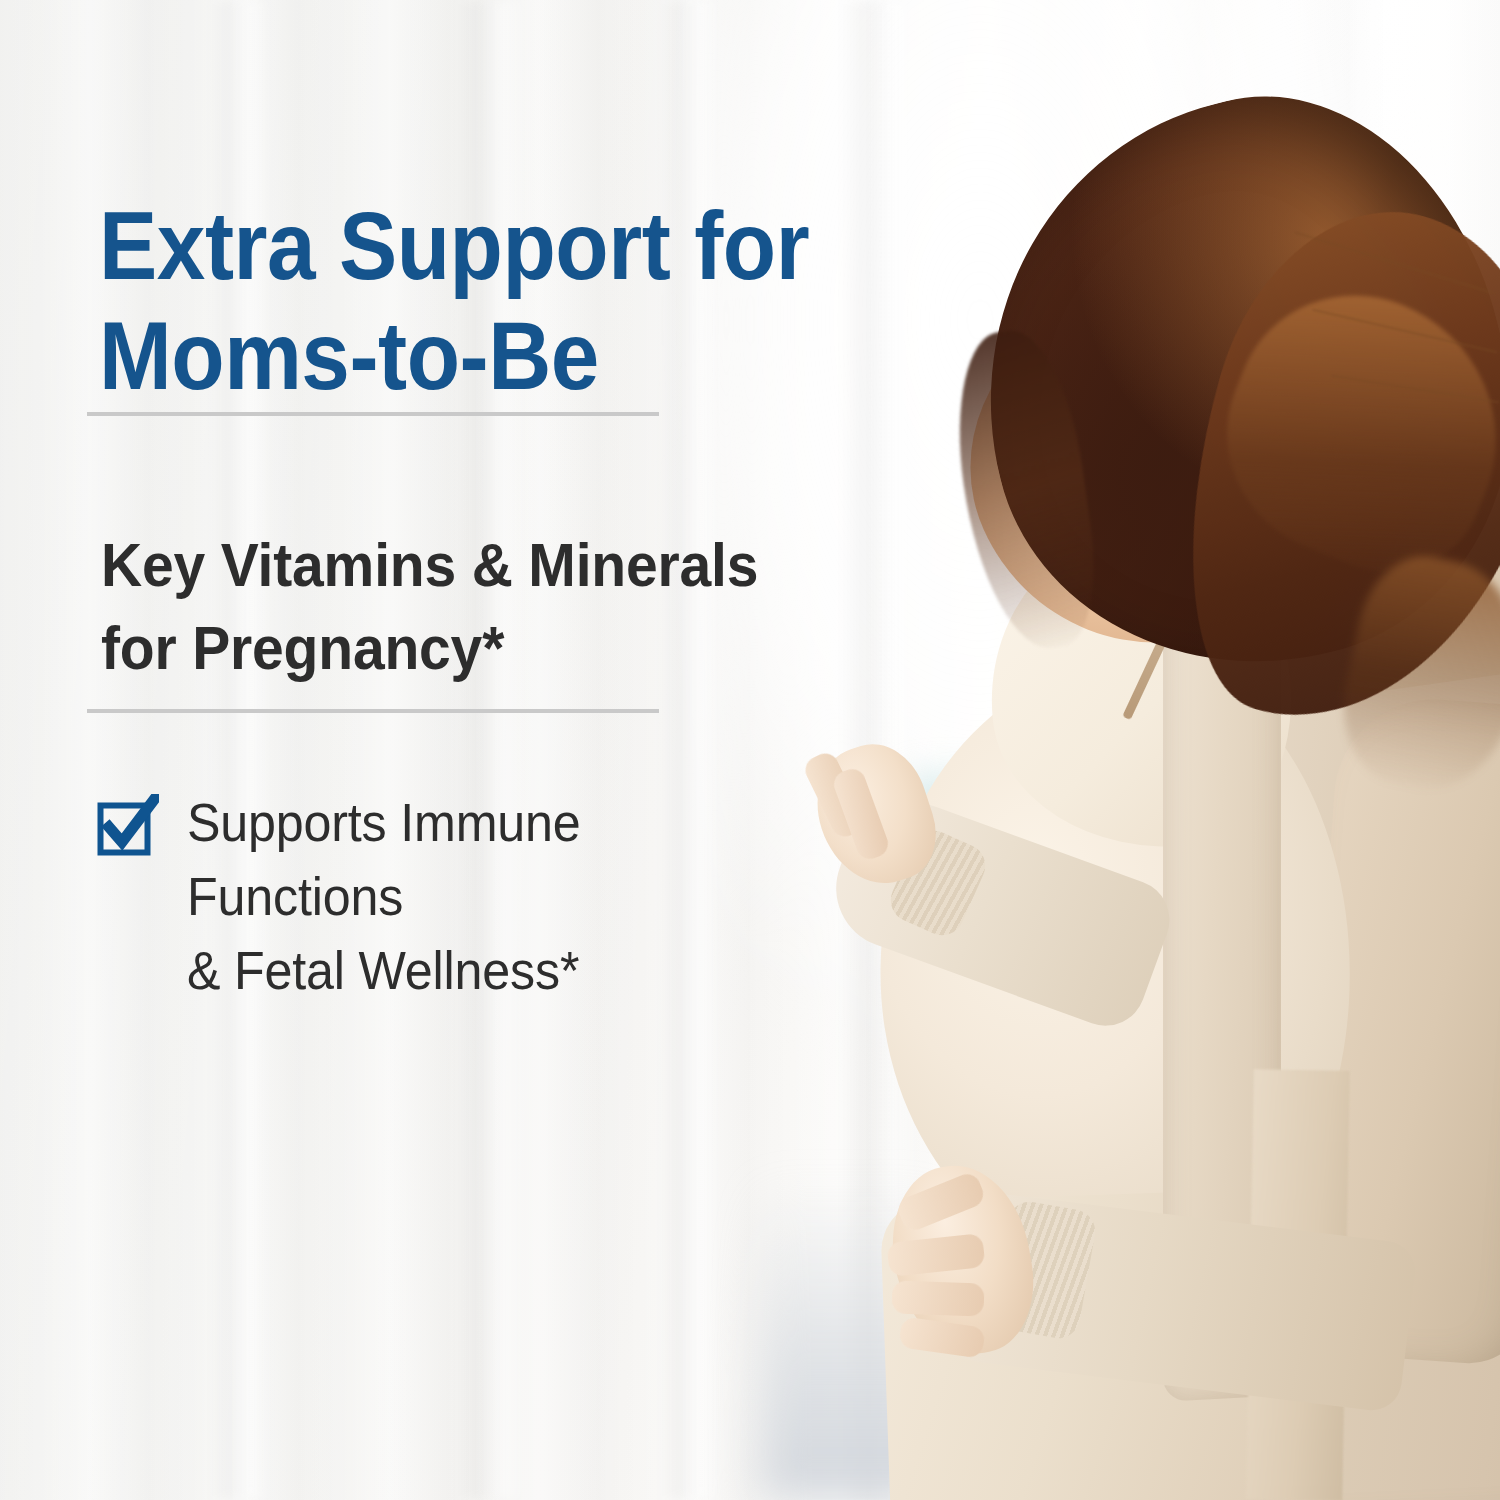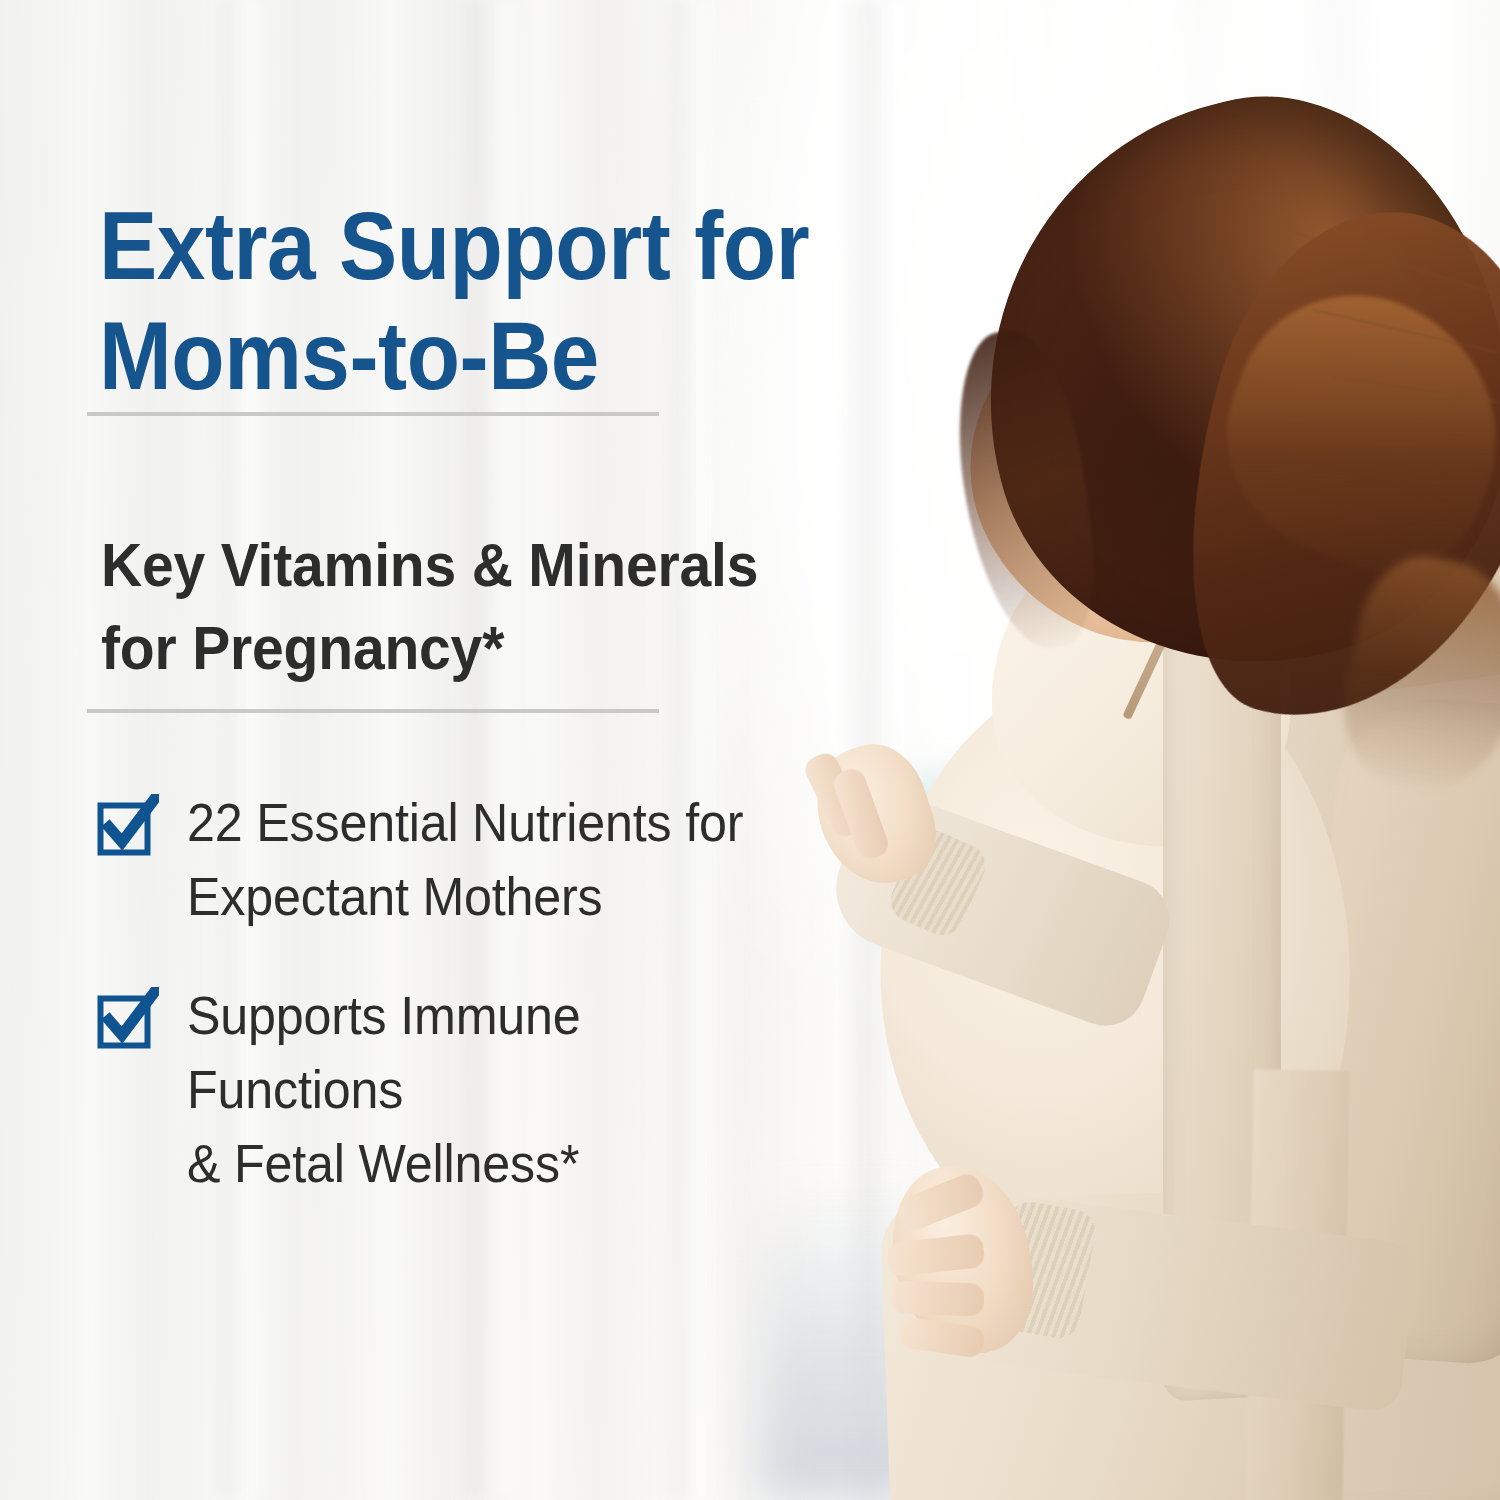--- a/index.html
+++ b/index.html
@@ -477,30 +477,20 @@
 
     <h2 class="subhead" style="color: rgb(45, 45, 45);">
       <span class="sh-line">Key Vitamins &amp; Minerals</span>
       <span class="sh-line">for Pregnancy*</span>
     </h2>
 
     <div class="rule rule-bottom" style="background: rgb(201, 201, 201);"></div>
 
     <ul class="bullets" style="list-style:none;margin:0;padding:0;">
 
-      <li class="bullet">
-        <span class="check-box">
-          <svg viewBox="0 0 62 62" width="62" height="62" aria-hidden="true">
-            <rect x="3.5" y="11.5" width="47" height="47" fill="none" stroke="#0F5490" stroke-width="6"></rect>
-            <path d="M12 33 L25 48 L59 3" fill="none" stroke="#0F5490" stroke-width="11" stroke-linecap="square" stroke-linejoin="miter"></path>
-          </svg>
-        </span>
-        <span class="bullet-text" style="color: rgb(45, 45, 45);">22 Essential Nutrients for
-Expectant Mothers</span>
-      </li>
 
 
       <li class="bullet">
         <span class="check-box">
           <svg viewBox="0 0 62 62" width="62" height="62" aria-hidden="true">
             <rect x="3.5" y="11.5" width="47" height="47" fill="none" stroke="#0F5490" stroke-width="6"></rect>
             <path d="M12 33 L25 48 L59 3" fill="none" stroke="#0F5490" stroke-width="11" stroke-linecap="square" stroke-linejoin="miter"></path>
           </svg>
         </span>
         <span class="bullet-text" style="color: rgb(45, 45, 45);">Supports Immune Functions

